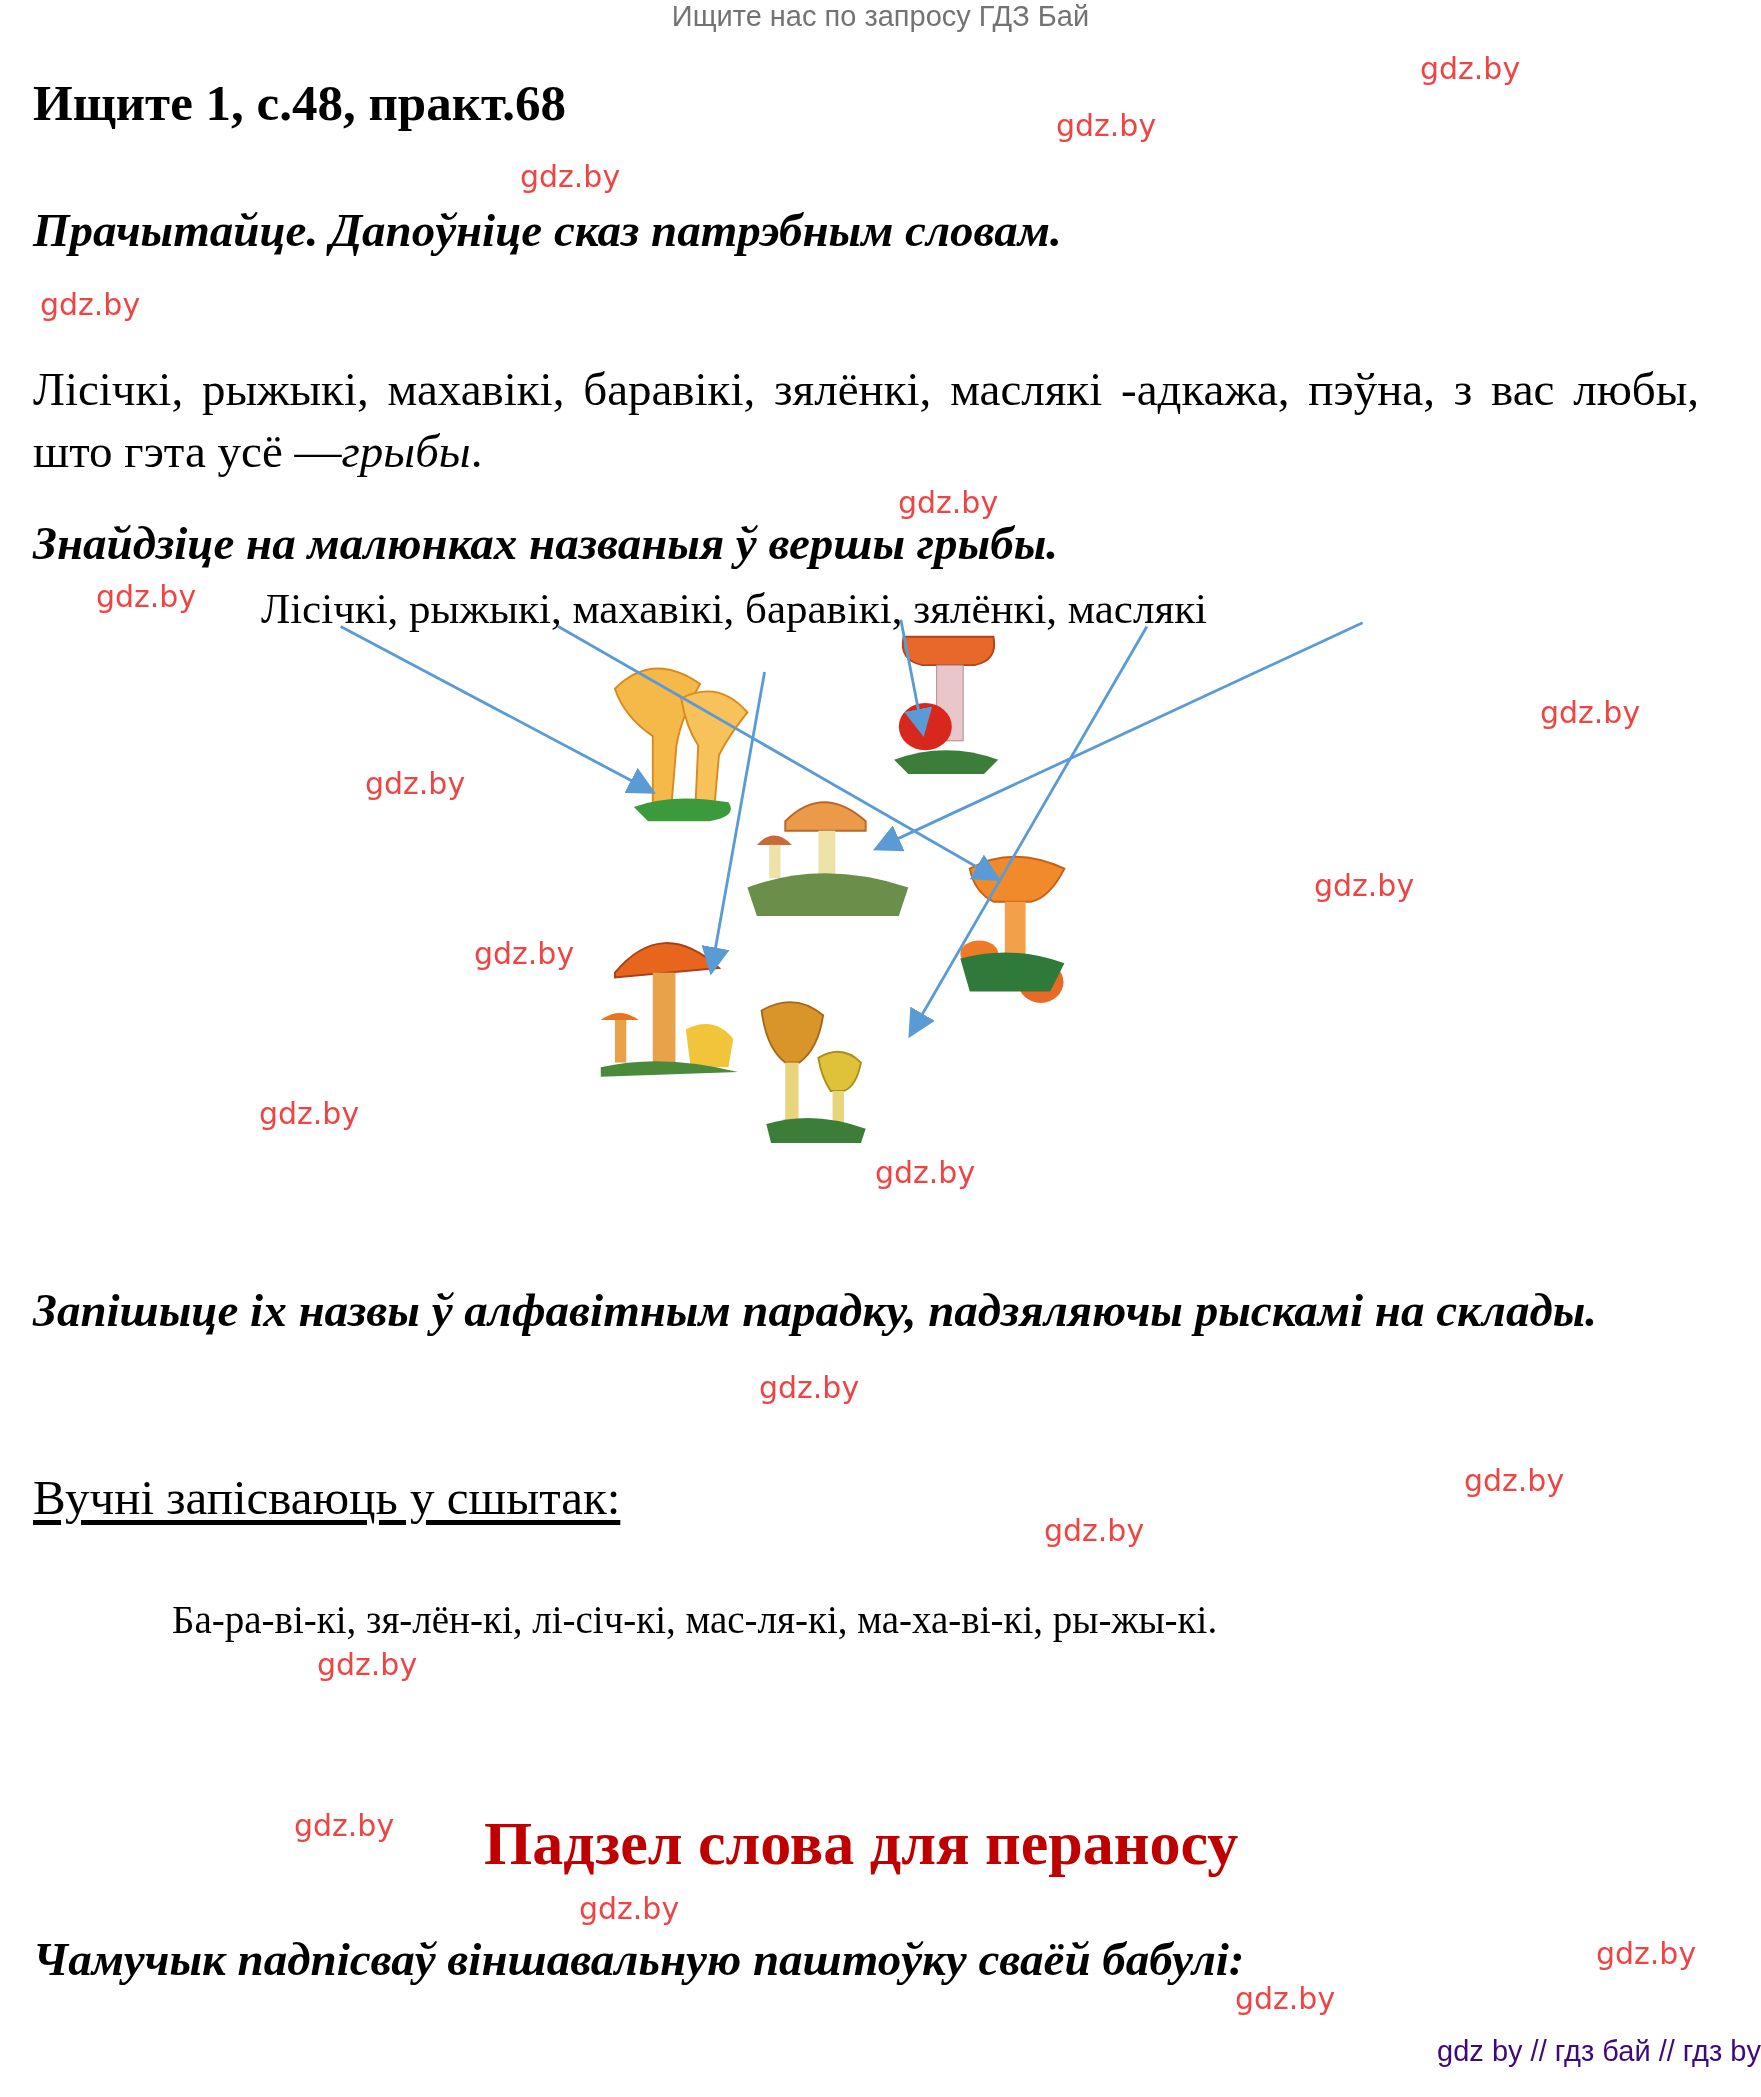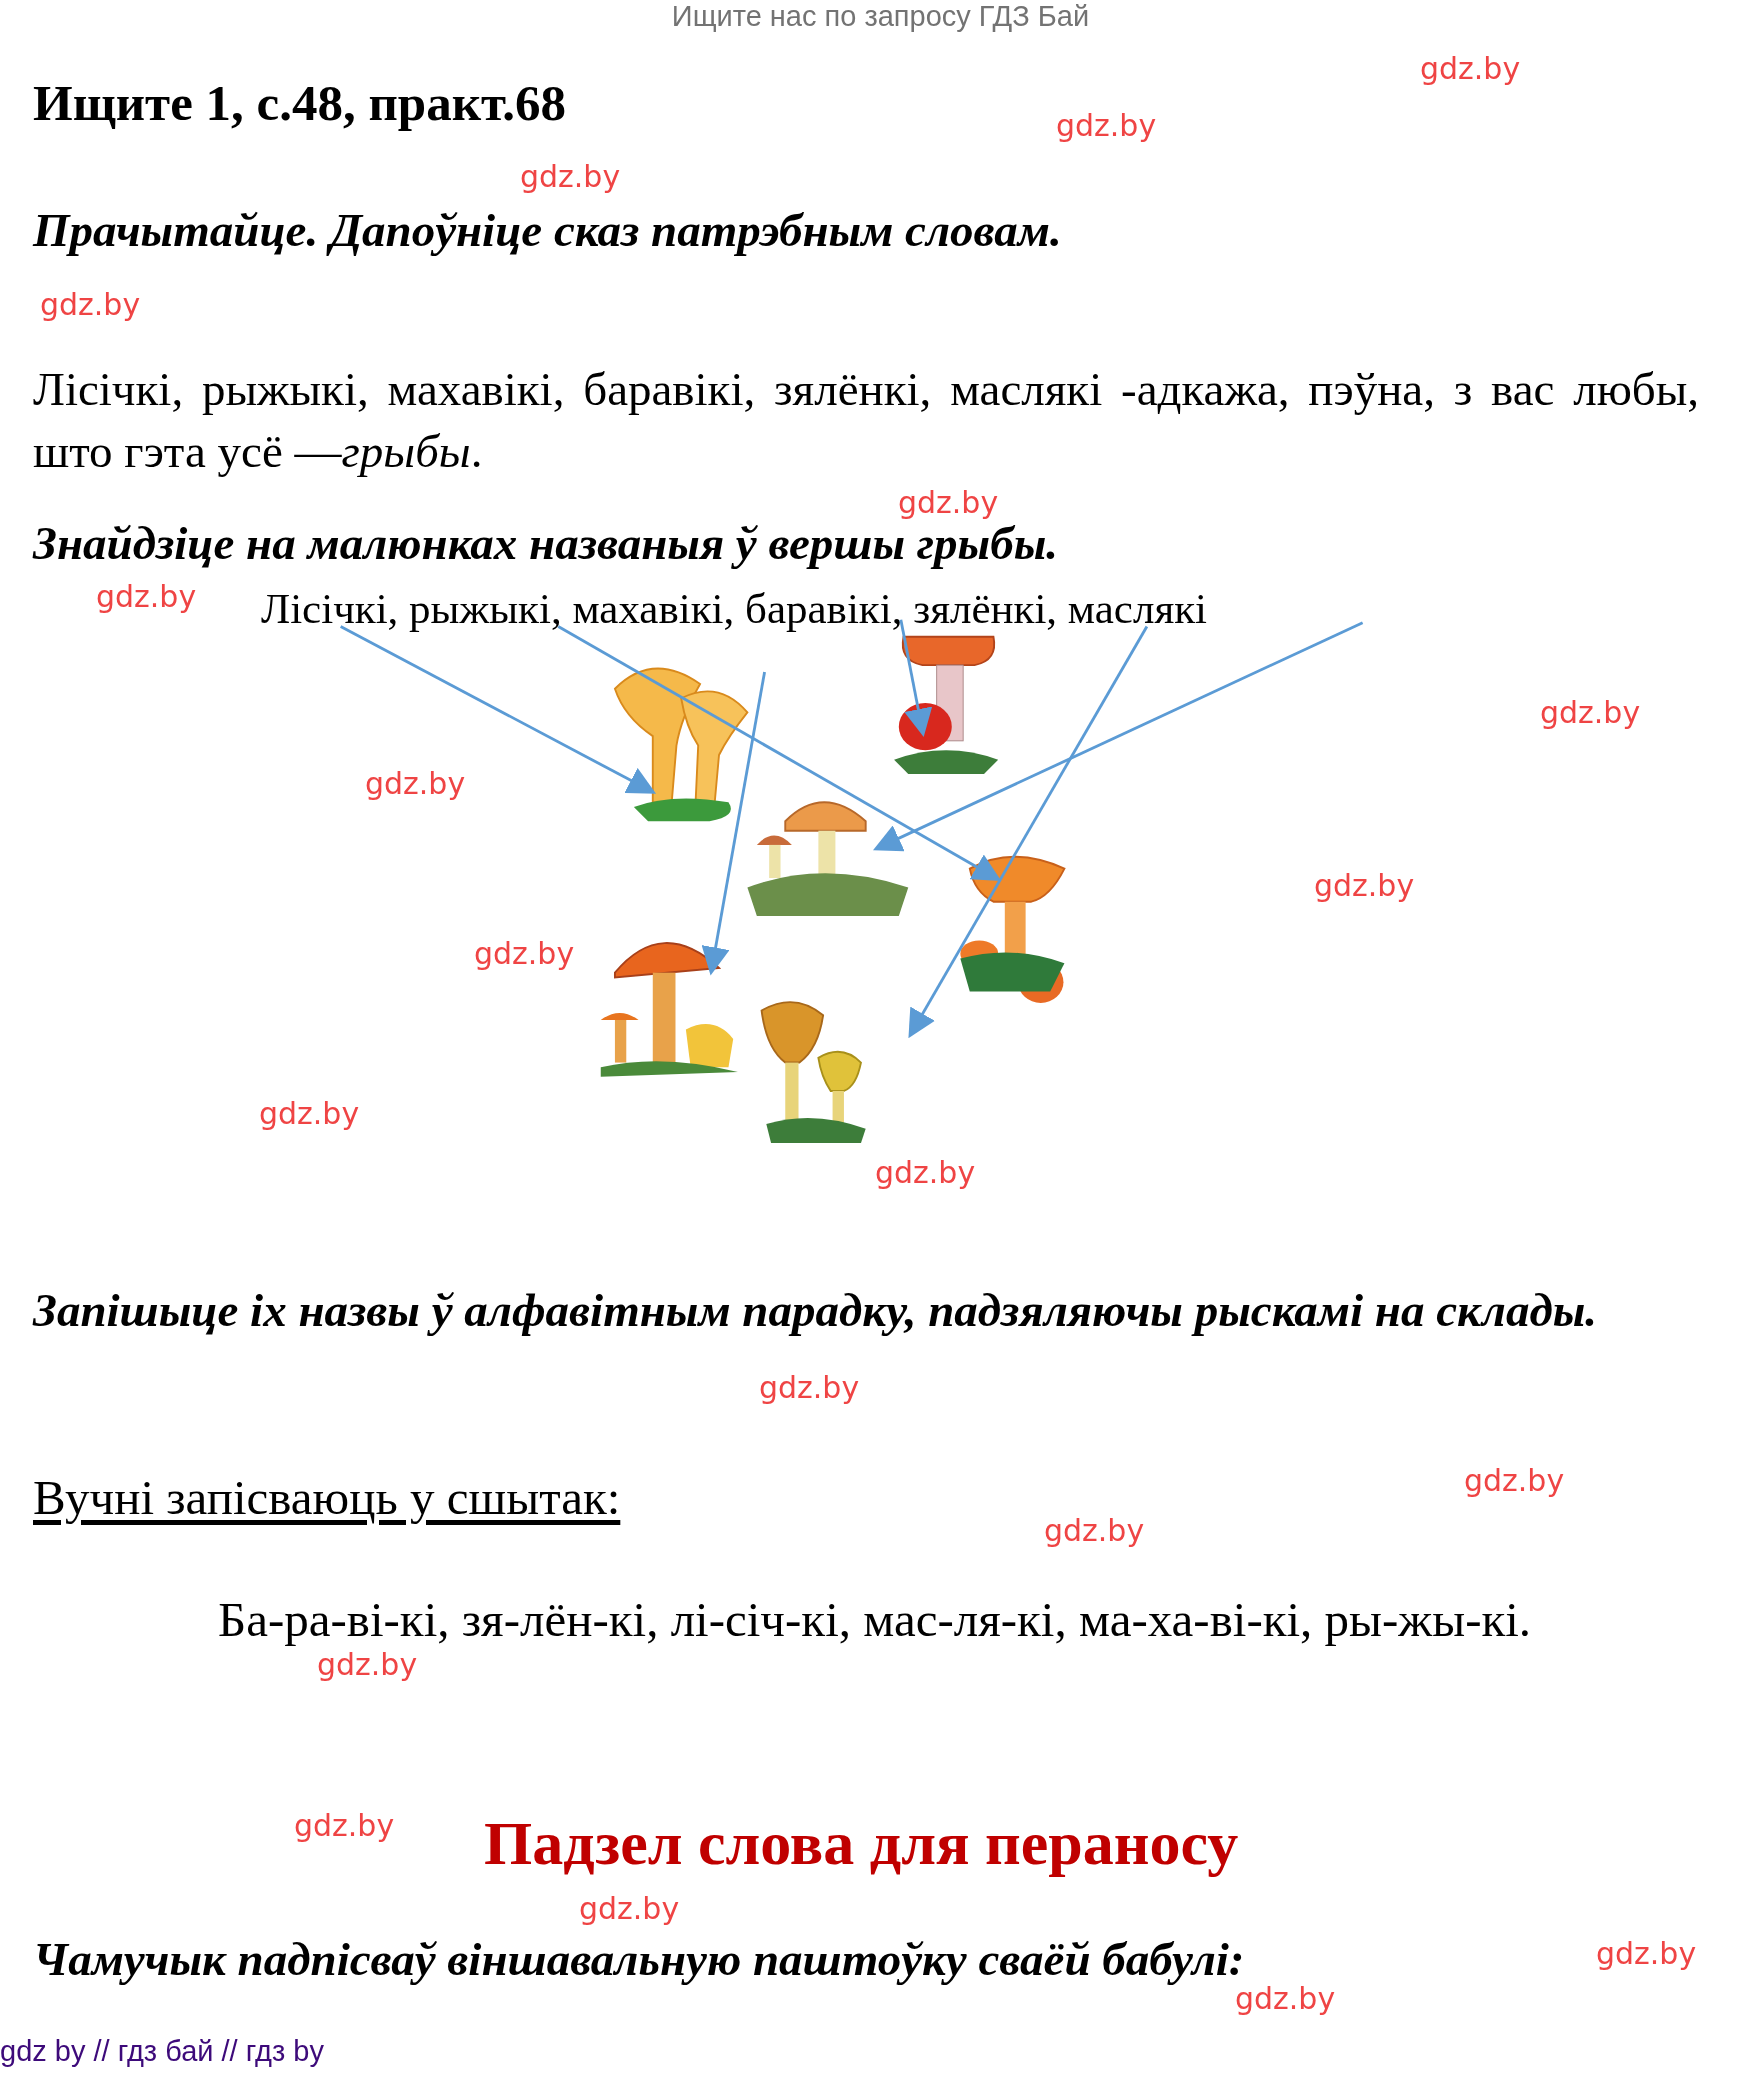--- a/index.html
+++ b/index.html
@@ -10,23 +10,23 @@
            font-family:"Liberation Sans", sans-serif; font-size:29px; color:#737373; line-height:32px; }
   .wm { font-family:"DejaVu Sans", sans-serif; font-size:30px; color:#ef4444; line-height:28px; }
   .title { left:33px; top:74px; font-weight:bold; font-size:51px; line-height:59px; }
   .task { font-weight:bold; font-style:italic; font-size:47px; line-height:55px; }
   .body-text { font-size:47px; line-height:62px;margin-top:32px; }
   .para { left:33px; top:326px; width:1666px; white-space:normal; text-align:justify; }
   .para .it { font-style:italic; }
   .words-line { left:261px; top:579px; font-size:43px; line-height:59px; }
   .subhead { left:33px; top:1469px; font-weight:normal; font-size:49px; line-height:57px;
              text-decoration:underline; text-decoration-thickness:4.7px; text-underline-offset:5.7px; }
-  .answer { left:172px; top:1590px; font-size:49px; line-height:59px;margin-left:46px; }
+  .answer { left:172px; top:1590px; font-size:39px; line-height:59px; }
   .red-title { left:484px; top:1791px; font-weight:bold; font-size:62px; line-height:72px; color:#c00000;margin-top:16px; }
-  .footer { left:0; top:2035px; width:1761px; text-align:left;
+  .footer { left:0; top:2035px; width:1761px; text-align:right;
             font-family:"Liberation Sans", sans-serif; font-size:29px; color:#3d0a7a; }
   .picture { left:596px; top:632px; width:511px; height:511px; }
   .arrows { position:absolute; left:0; top:0; width:1761px; height:2097px; pointer-events:none; }
 </style>
 </head>
 <body>
 
 <div class="abs promo">Ищите нас по запросу ГДЗ Бай</div>
 
 <div class="abs wm" style="left:1420px;top:55px">gdz.by</div>

